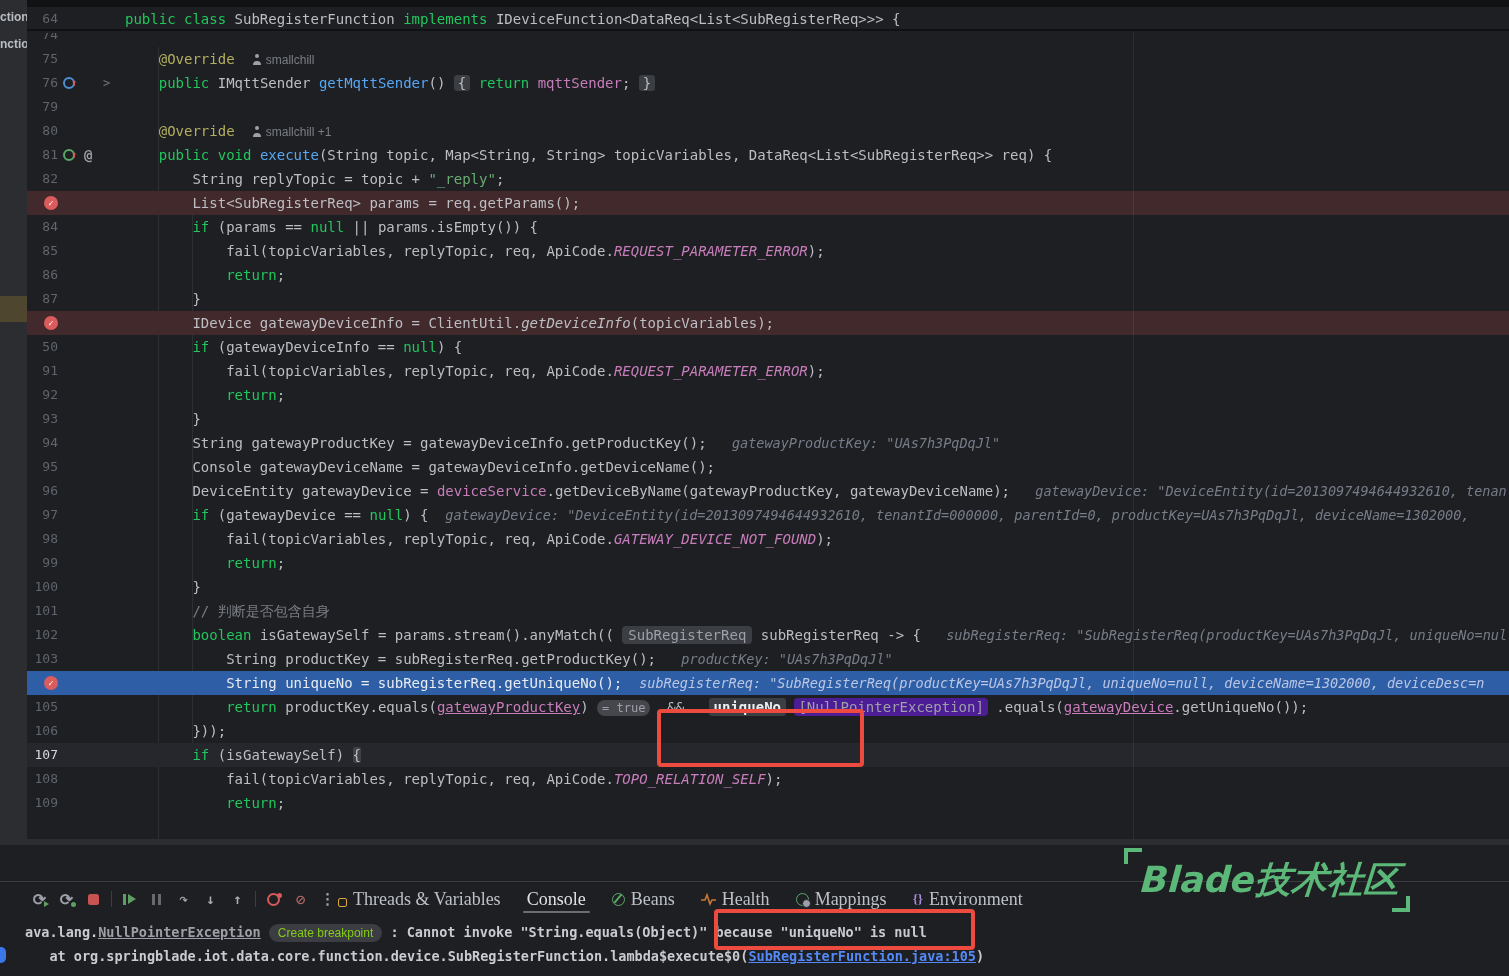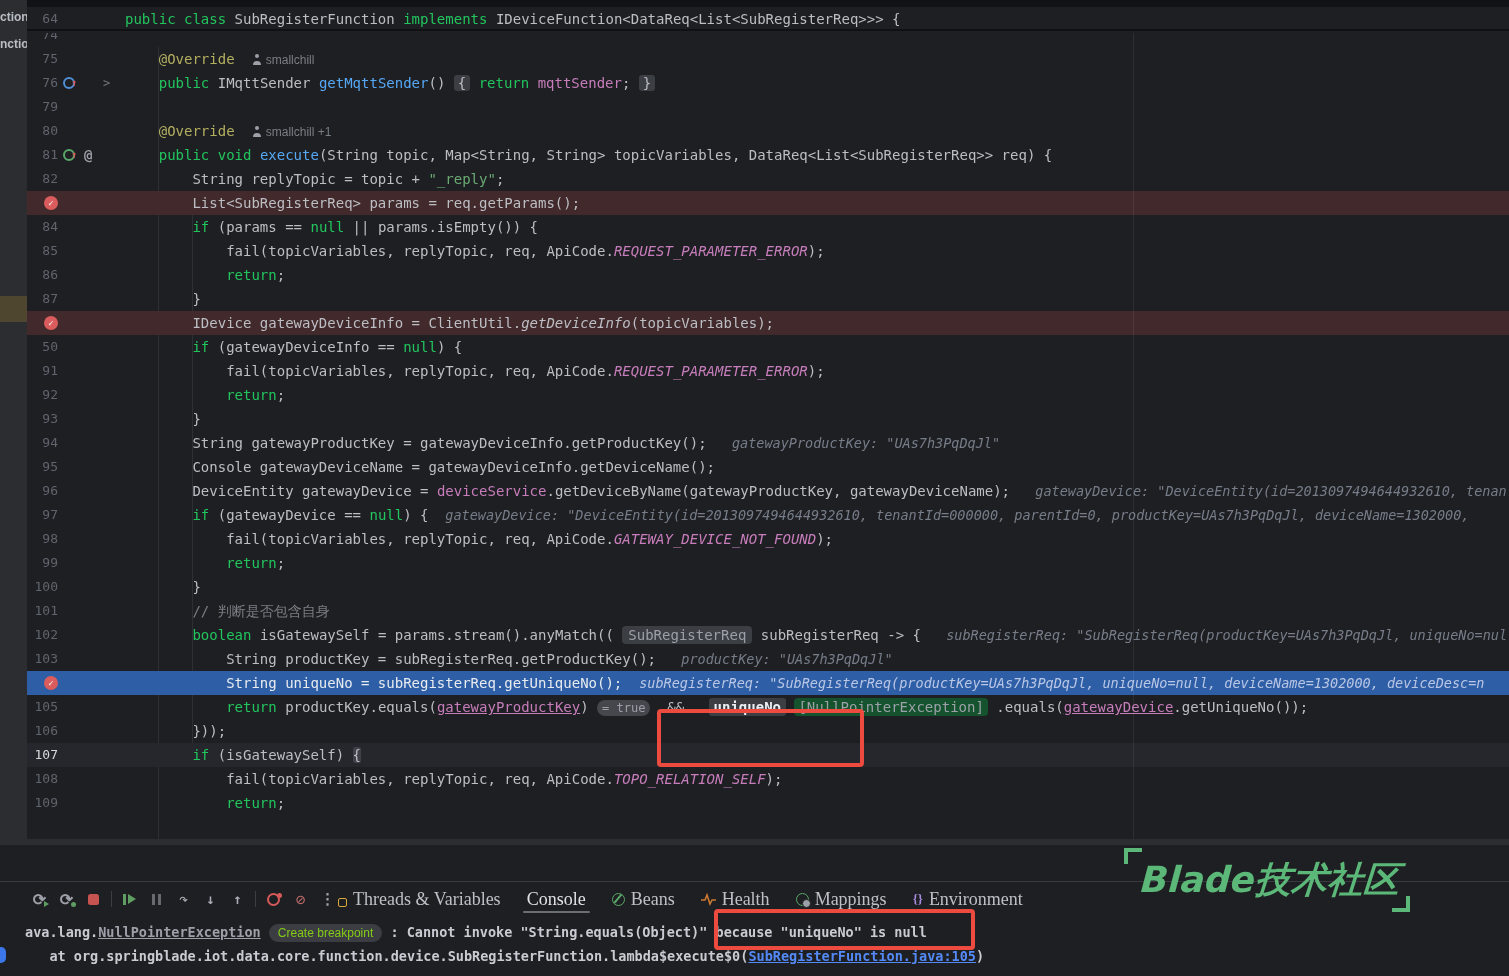--- a/index.html
+++ b/index.html
@@ -34,21 +34,21 @@
   .sg{ color:#bcbec4;}
   .kw{ color:#22c55e;} .fn{ color:#56a8f5;} .str{ color:#6aab73;}
   .cm{ color:#7a7e85;} .fld{ color:#c77dbb;} .cnst{ color:#c77dbb; font-style:italic;}
   .pl{ color:#bcbec4;} .it{ font-style:italic;}
   .ann{ color:#b3ae60;}
   .author{ color:#7a7e85; font:12px "Liberation Sans",sans-serif;}
   .hint{ color:#767d89; font-style:italic; font-size:13.5px;}
   .fold{ background:#3b3e43; border-radius:3px; padding:0 4px; color:#bcbec4;}
   .pchip{ background:#3b3e43; border-radius:4px; padding:1px 6px; color:#9da0a8;}
   .truechip{ background:#45474c; border-radius:8px; padding:1px 5px; color:#9da0a8; font-size:12px;}
-  .excchip{ background:#14532d; border-radius:4px; padding:1px 4px; color:#9da0a8;}
+  .excchip{ background:#4c1d95; border-radius:4px; padding:1px 4px; color:#9da0a8;}
   .selword{ background:#3b3e43; border-radius:3px; padding:1px 5px; color:#eceef2; font-weight:bold;margin-left:16px;}
   .ulink{ color:#c77dbb; text-decoration:underline;}
   .brhl{ background:#3e4248; border-radius:2px;}
   
   .bpdot{ position:absolute; left:17px; top:5px; width:14px; height:14px; border-radius:50%; background:#db5c5c; color:#fff; font-size:9px; line-height:14px; text-align:center; font-weight:bold;}
   .gi{ position:absolute;}
   .override-icon{ left:36px; top:6px; width:12px; height:12px; border:2px solid #4f8fd6; border-radius:50%;}
   .override-icon::after,.implements-icon::after{ content:"↑"; position:absolute; left:6px; top:-8px; font-size:10px; color:#e05555; font-weight:bold;}
   .implements-icon{ left:36px; top:6px; width:12px; height:12px; border:2px solid #59a869; border-radius:50%;}
   .annotation-at-icon{ left:57px; top:0; color:#9da0a8; font-size:14px; font-weight:bold;}

